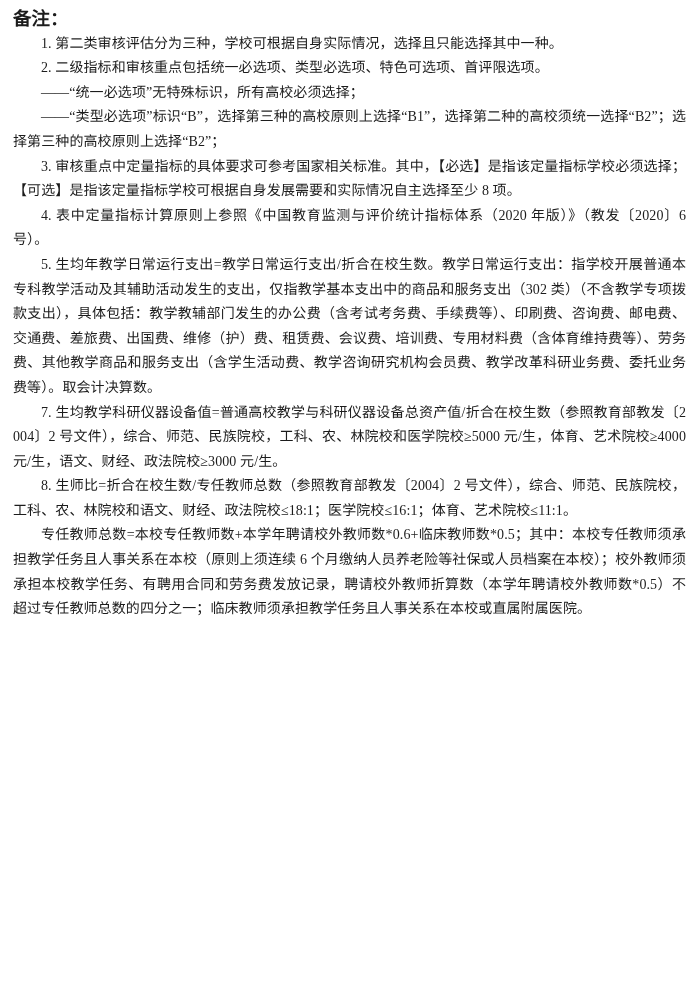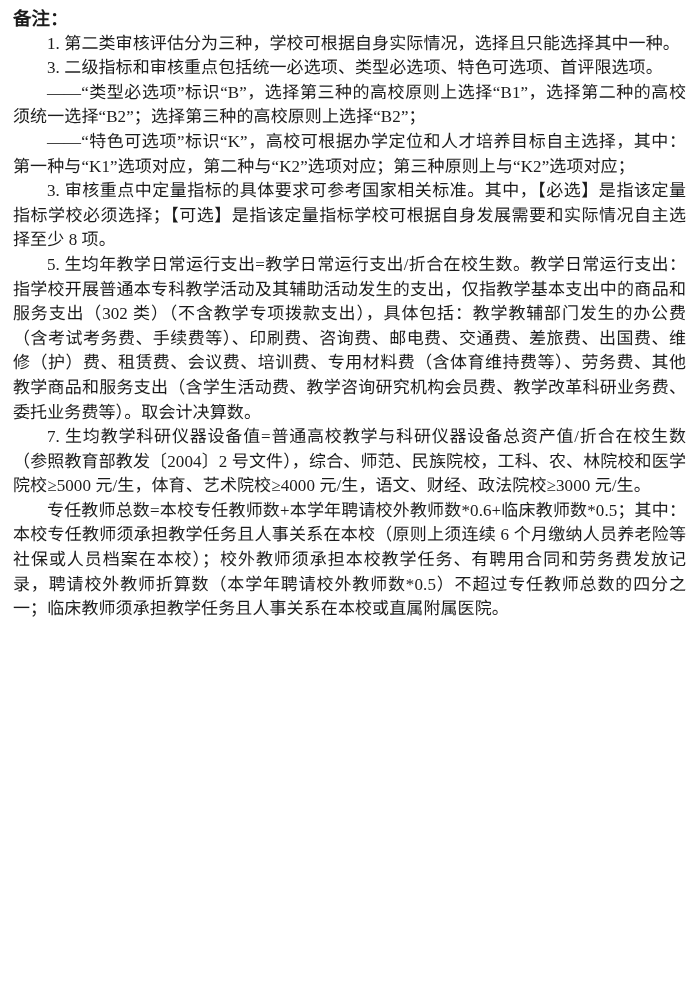--- a/index.html
+++ b/index.html
@@ -23,35 +23,37 @@
     border-radius: 18px;
   }
   .doc-title {
     font-weight: bold;
     font-size: 18.5px;
     line-height: 24.6px;
     text-indent: 0;
   }
   .para {
     margin: 0;
-    font-size: 17px;
+    font-size: 14px;
     line-height: 24.6px;
     text-align: justify;
     text-justify: inter-ideograph;
     text-indent: 2em;
     letter-spacing: 0.1px;
     word-break: break-all;
   }
 </style>
 </head>
 <body>
 
 <div class="page">
   <div class="doc-title">备注：</div>
   <p class="para">1. 第二类审核评估分为三种，学校可根据自身实际情况，选择且只能选择其中一种。</p>
-  <p class="para">3. 二级指标和审核重点包括统一必选项、类型必选项、特色可选项、首评限选项。</p>
+  <p class="para">2. 二级指标和审核重点包括统一必选项、类型必选项、特色可选项、首评限选项。</p>
+  <p class="para">——“统一必选项”无特殊标识，所有高校必须选择；</p>
   <p class="para">——“类型必选项”标识“B”，选择第三种的高校原则上选择“B1”，选择第二种的高校须统一选择“B2”；选择第三种的高校原则上选择“B2”；</p>
-  <p class="para">——“特色可选项”标识“K”，高校可根据办学定位和人才培养目标自主选择，其中：第一种与“K1”选项对应，第二种与“K2”选项对应；第三种原则上与“K2”选项对应；</p>
   <p class="para">3. 审核重点中定量指标的具体要求可参考国家相关标准。其中，【必选】是指该定量指标学校必须选择；【可选】是指该定量指标学校可根据自身发展需要和实际情况自主选择至少 8 项。</p>
+  <p class="para">4. 表中定量指标计算原则上参照《中国教育监测与评价统计指标体系（2020 年版）》（教发〔2020〕6 号）。</p>
   <p class="para">5. 生均年教学日常运行支出=教学日常运行支出/折合在校生数。教学日常运行支出：指学校开展普通本专科教学活动及其辅助活动发生的支出，仅指教学基本支出中的商品和服务支出（302 类）（不含教学专项拨款支出），具体包括：教学教辅部门发生的办公费（含考试考务费、手续费等）、印刷费、咨询费、邮电费、交通费、差旅费、出国费、维修（护）费、租赁费、会议费、培训费、专用材料费（含体育维持费等）、劳务费、其他教学商品和服务支出（含学生活动费、教学咨询研究机构会员费、教学改革科研业务费、委托业务费等）。取会计决算数。</p>
   <p class="para">7. 生均教学科研仪器设备值=普通高校教学与科研仪器设备总资产值/折合在校生数（参照教育部教发〔2004〕2 号文件），综合、师范、民族院校，工科、农、林院校和医学院校≥5000 元/生，体育、艺术院校≥4000 元/生，语文、财经、政法院校≥3000 元/生。</p>
+  <p class="para">8. 生师比=折合在校生数/专任教师总数（参照教育部教发〔2004〕2 号文件），综合、师范、民族院校，工科、农、林院校和语文、财经、政法院校≤18:1；医学院校≤16:1；体育、艺术院校≤11:1。</p>
   <p class="para">专任教师总数=本校专任教师数+本学年聘请校外教师数*0.6+临床教师数*0.5；其中：本校专任教师须承担教学任务且人事关系在本校（原则上须连续 6 个月缴纳人员养老险等社保或人员档案在本校）；校外教师须承担本校教学任务、有聘用合同和劳务费发放记录，聘请校外教师折算数（本学年聘请校外教师数*0.5）不超过专任教师总数的四分之一；临床教师须承担教学任务且人事关系在本校或直属附属医院。</p>
 </div>
 
 </body></html>

